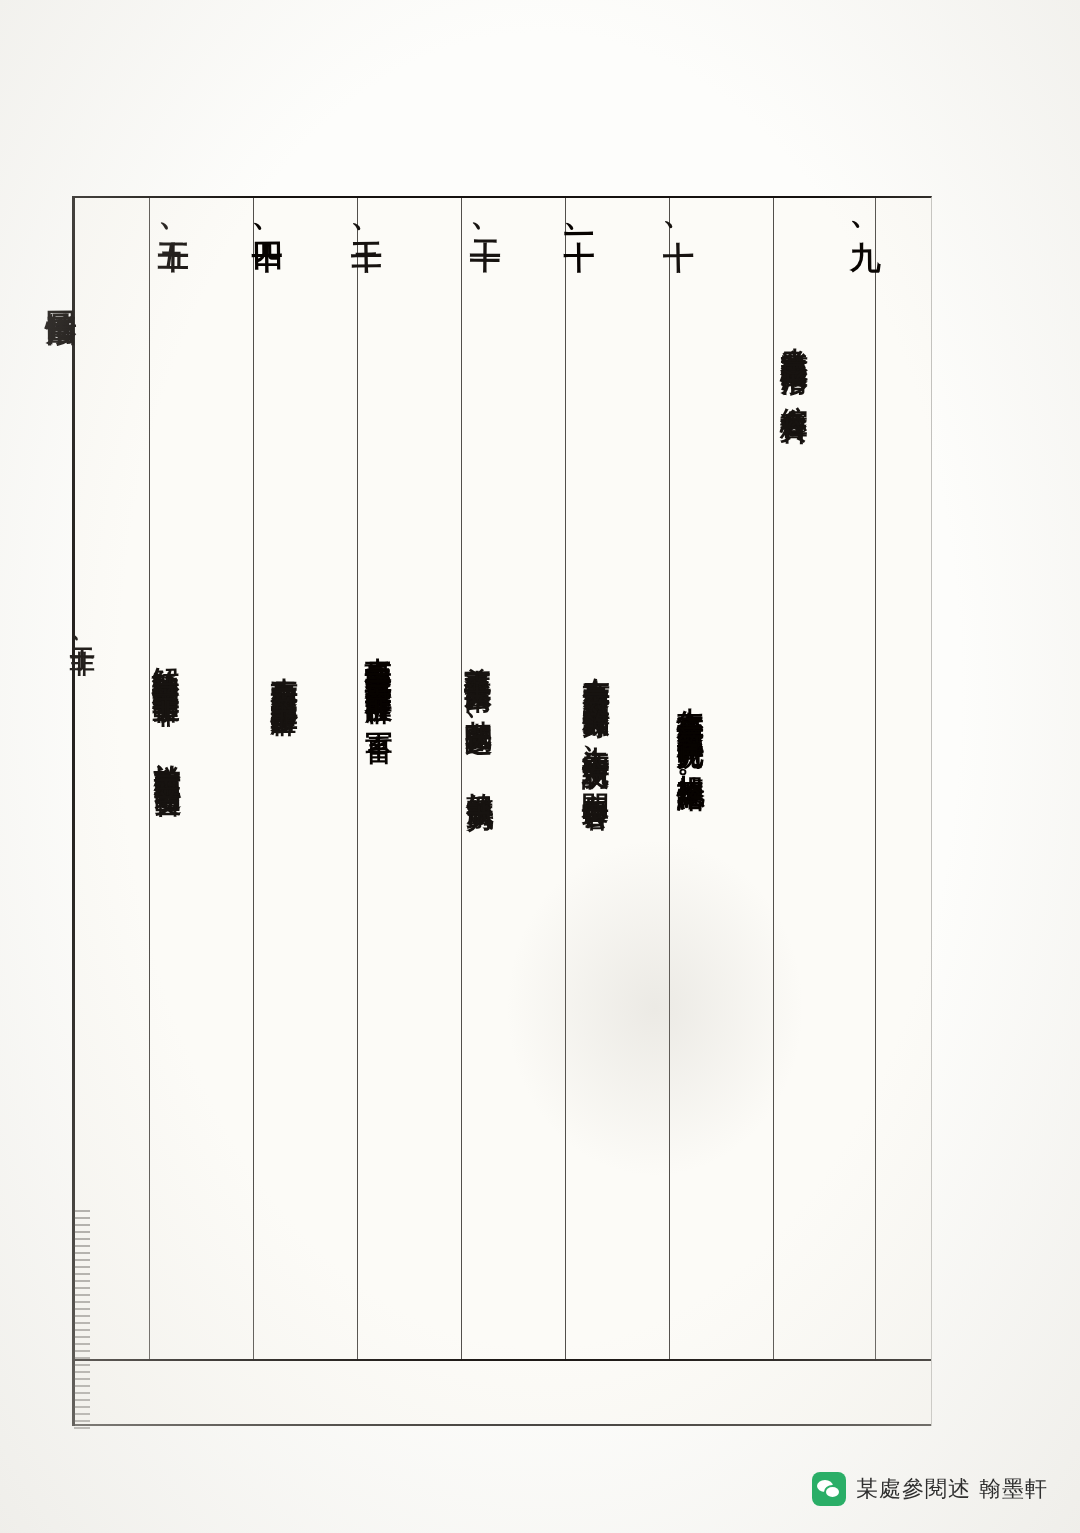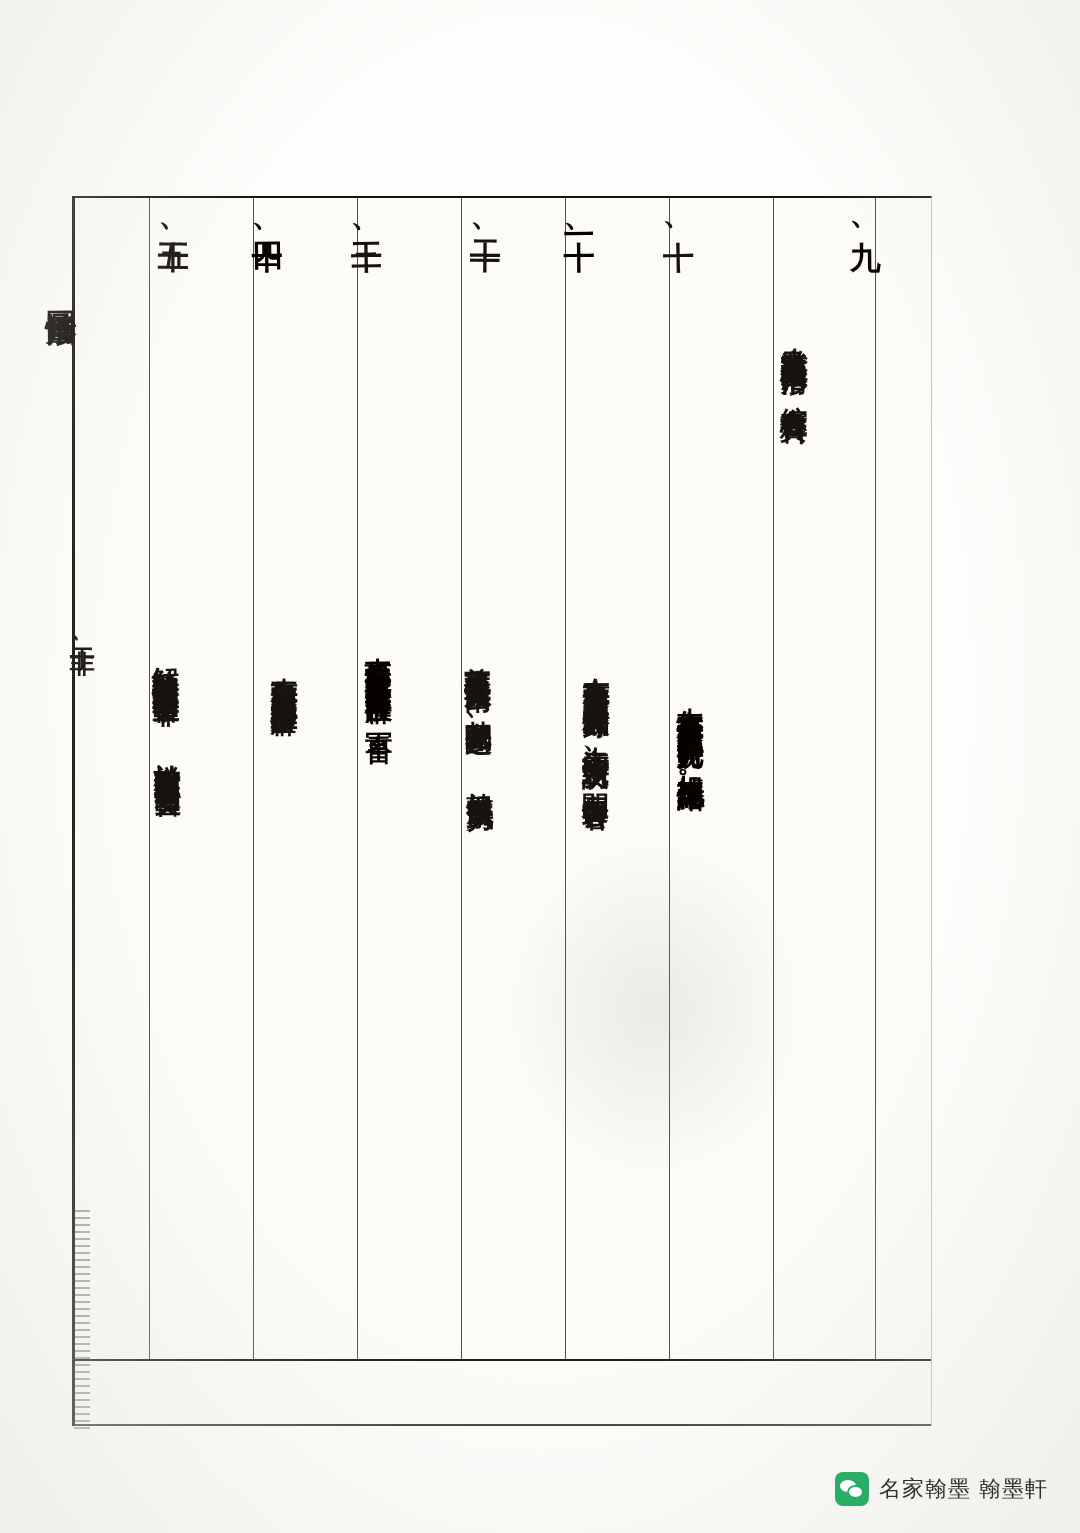--- a/index.html
+++ b/index.html
@@ -270,16 +270,16 @@
       <span>于非、</span>
     </div>
 
   </div>
 
   <div id="edge-noise"></div>
   <div id="scan-tint"></div>
 
   <div id="footer">
     <div id="wechat-badge"></div>
-    <div id="footer-text">名家翰墨 翰墨軒</div>
+    <div id="footer-text">某處參閱述 翰墨軒</div>
   </div>
 
 </div>
 
 </body></html>

